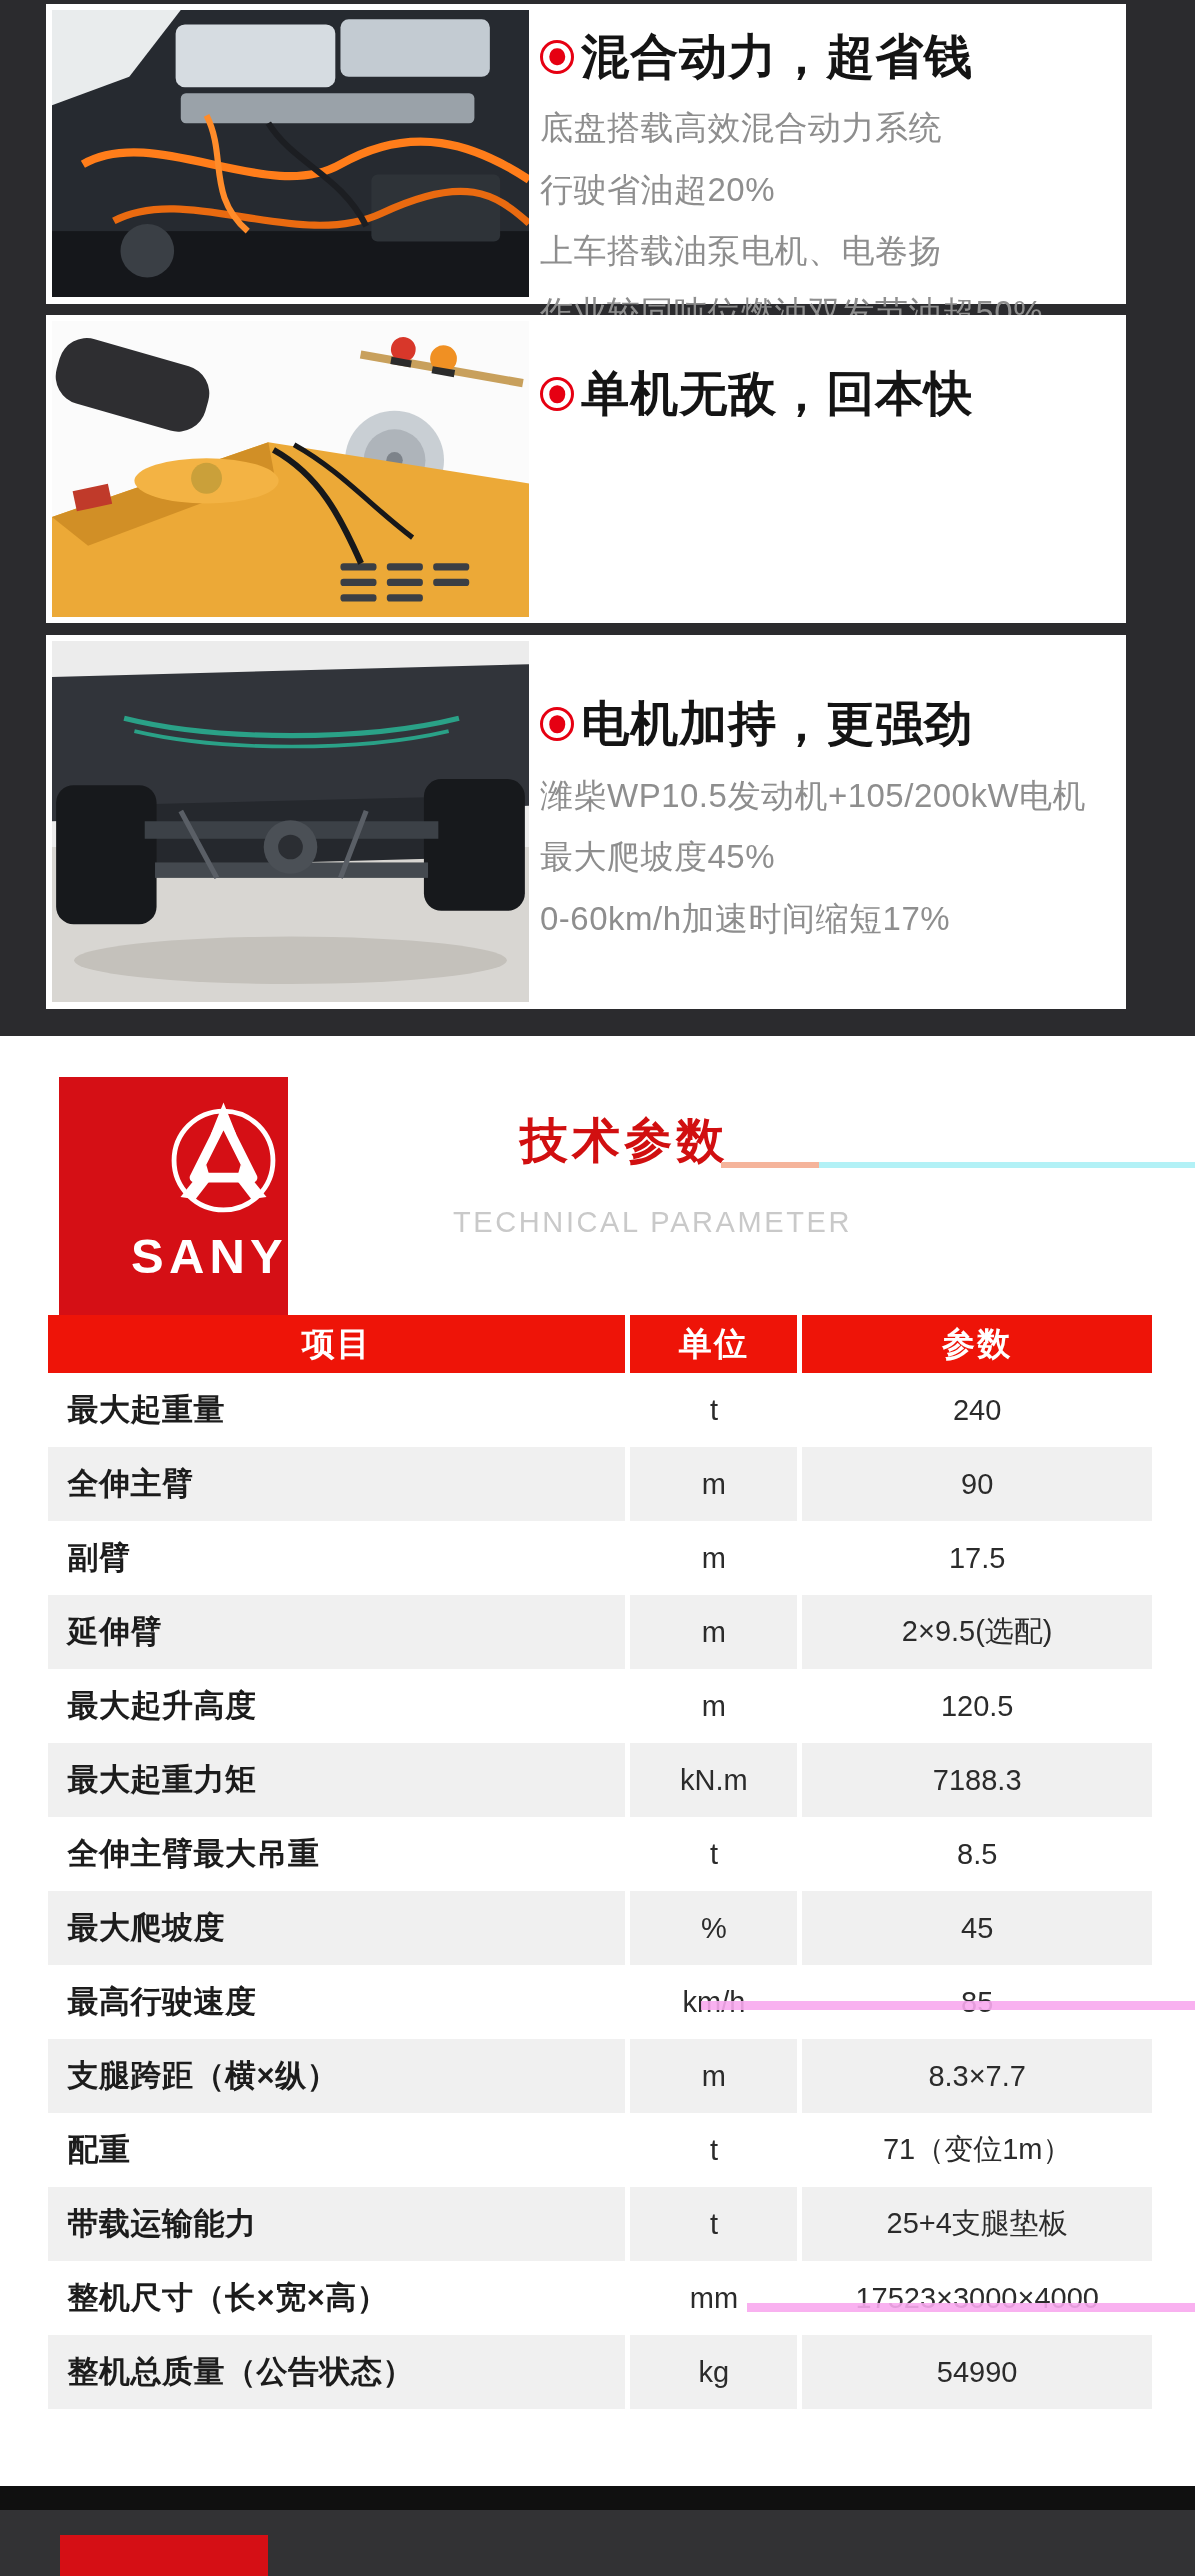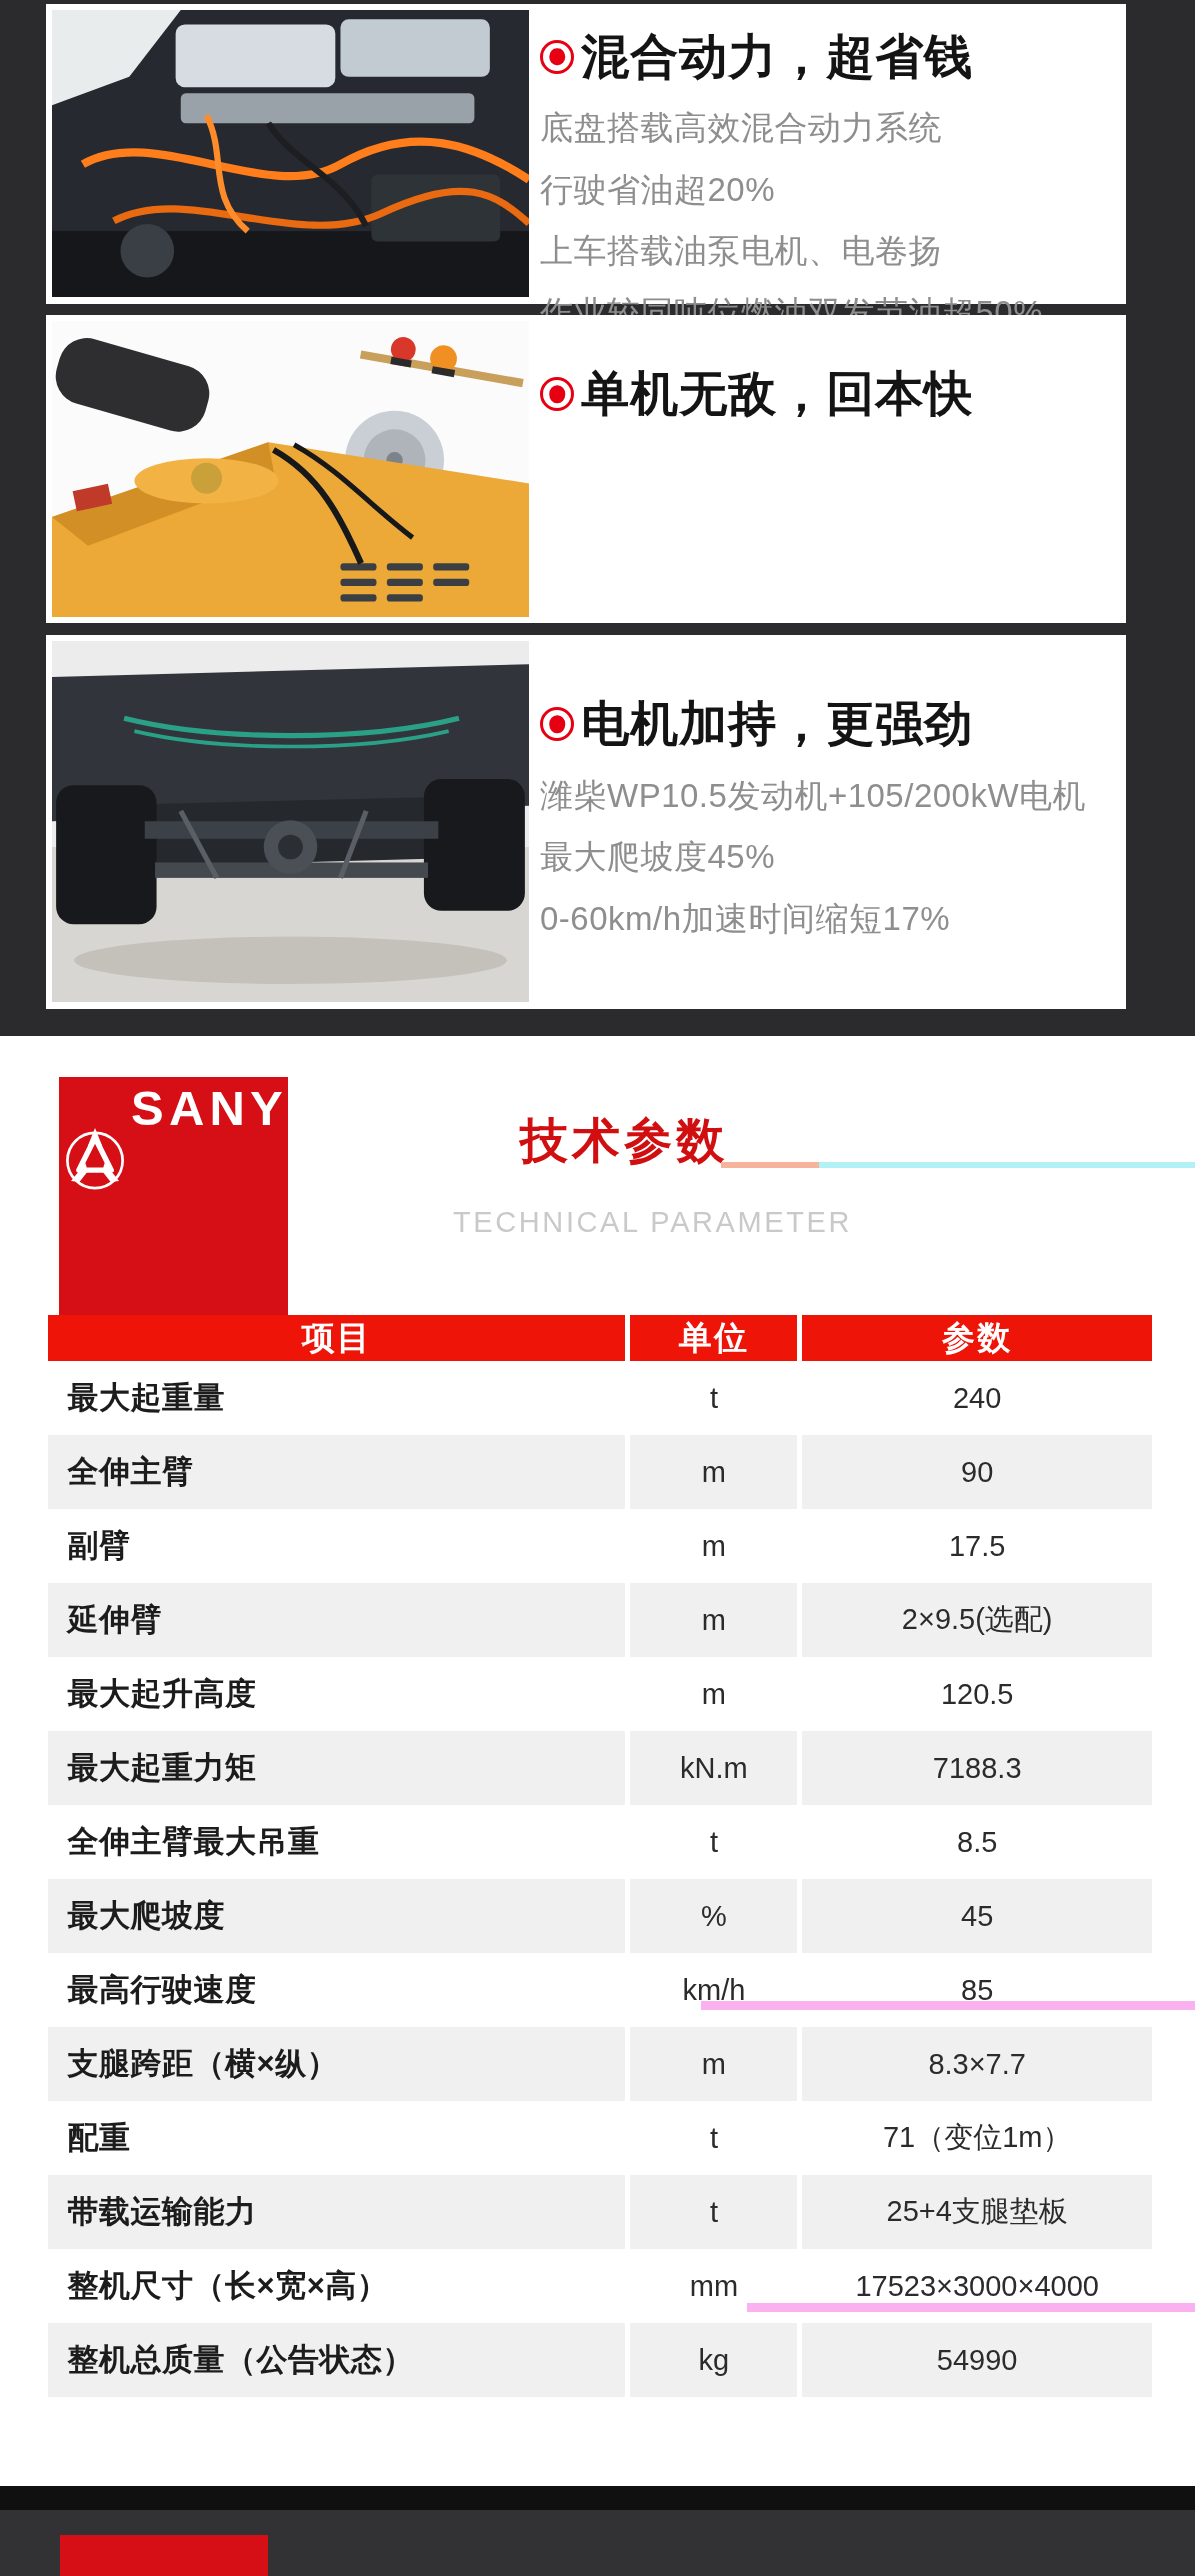--- a/index.html
+++ b/index.html
@@ -30,22 +30,22 @@
   .ftitle-row{display:flex;align-items:center;white-space:nowrap;}
   .bullet{flex:0 0 auto;width:28px;height:28px;border:3.6px solid #e60012;border-radius:50%;
           margin-right:7.2px;position:relative;}
   .bullet::after{content:"";position:absolute;left:50%;top:50%;width:15.5px;height:17.5px;
           transform:translate(-50%,-50%);background:#e60012;border-radius:50%;}
   .ftitle{font-size:48px;font-weight:bold;color:#141414;letter-spacing:1px;}
   .flines{margin-top:17.5px;}
   .fline{font-size:33px;color:#8e8e8e;margin-top:16.5px;white-space:nowrap;letter-spacing:0.5px;}
 
   
-  .logo-block{position:absolute;background:#d50f15;display:flex;flex-direction:row;
-              align-items:flex-start;justify-content:flex-start;}
+  .logo-block{position:absolute;background:#d50f15;display:flex;flex-direction:column;
+              align-items:flex-end;justify-content:flex-start;}
   .logo-top{left:59px;top:1077px;width:229px;height:241px;}
   .logo-bottom{left:60px;top:2535px;width:208px;height:293px;}
   .emblem{display:block;}
   .logo-top .emblem{width:129px;height:129px;margin-top:18.5px;}
   .logo-word{color:#ffffff;font-weight:bold;letter-spacing:5.2px;}
   .logo-top .logo-word{font-size:49px;margin-top:3.1px;}
 
   .tech-title{position:absolute;left:520px;top:1109px;font-size:48px;font-weight:bold;
               color:#d10f10;letter-spacing:4.1px;white-space:nowrap;}
   .tech-subtitle{position:absolute;left:453px;top:1206px;font-size:29px;color:#c9c9c9;
@@ -53,21 +53,21 @@
 
   .line-seg{position:absolute;height:6.2px;}
   .seg-salmon{left:721px;top:1162px;width:98px;background:#f5b49b;}
   .seg-cyan{left:819px;top:1162px;width:376px;background:#b2f1f6;}
   .pink-line{position:absolute;height:9.3px;background:#f8a9ee;opacity:.9;}
   .pink-a{left:701px;top:2001px;width:495px;}
   .pink-b{left:747px;top:2303px;width:448px;}
 
   
   .spec-table{position:absolute;left:48px;top:1315px;width:1104px;}
-  .thead{display:flex;height:46px;background:#ee1408;}
+  .thead{display:flex;height:58px;background:#ee1408;}
   .thead .c{display:flex;align-items:center;justify-content:center;
             color:#ffffff;font-size:33px;font-weight:bold;letter-spacing:2.1px;}
   .trow{display:flex;height:74px;background:#ffffff;}
   .trow.alt{background:#f0f0f0;}
   .c1{width:578px;}
   .c2{width:172px;border-left:5.2px solid #ffffff;box-sizing:border-box;}
   .c3{width:355px;border-left:5.2px solid #ffffff;box-sizing:border-box;}
   .trow .c1{display:flex;align-items:center;padding-left:19.6px;box-sizing:border-box;
             font-size:31px;font-weight:600;color:#1c1c1c;letter-spacing:0.5px;}
   .trow .c2,.trow .c3{display:flex;align-items:center;justify-content:center;

